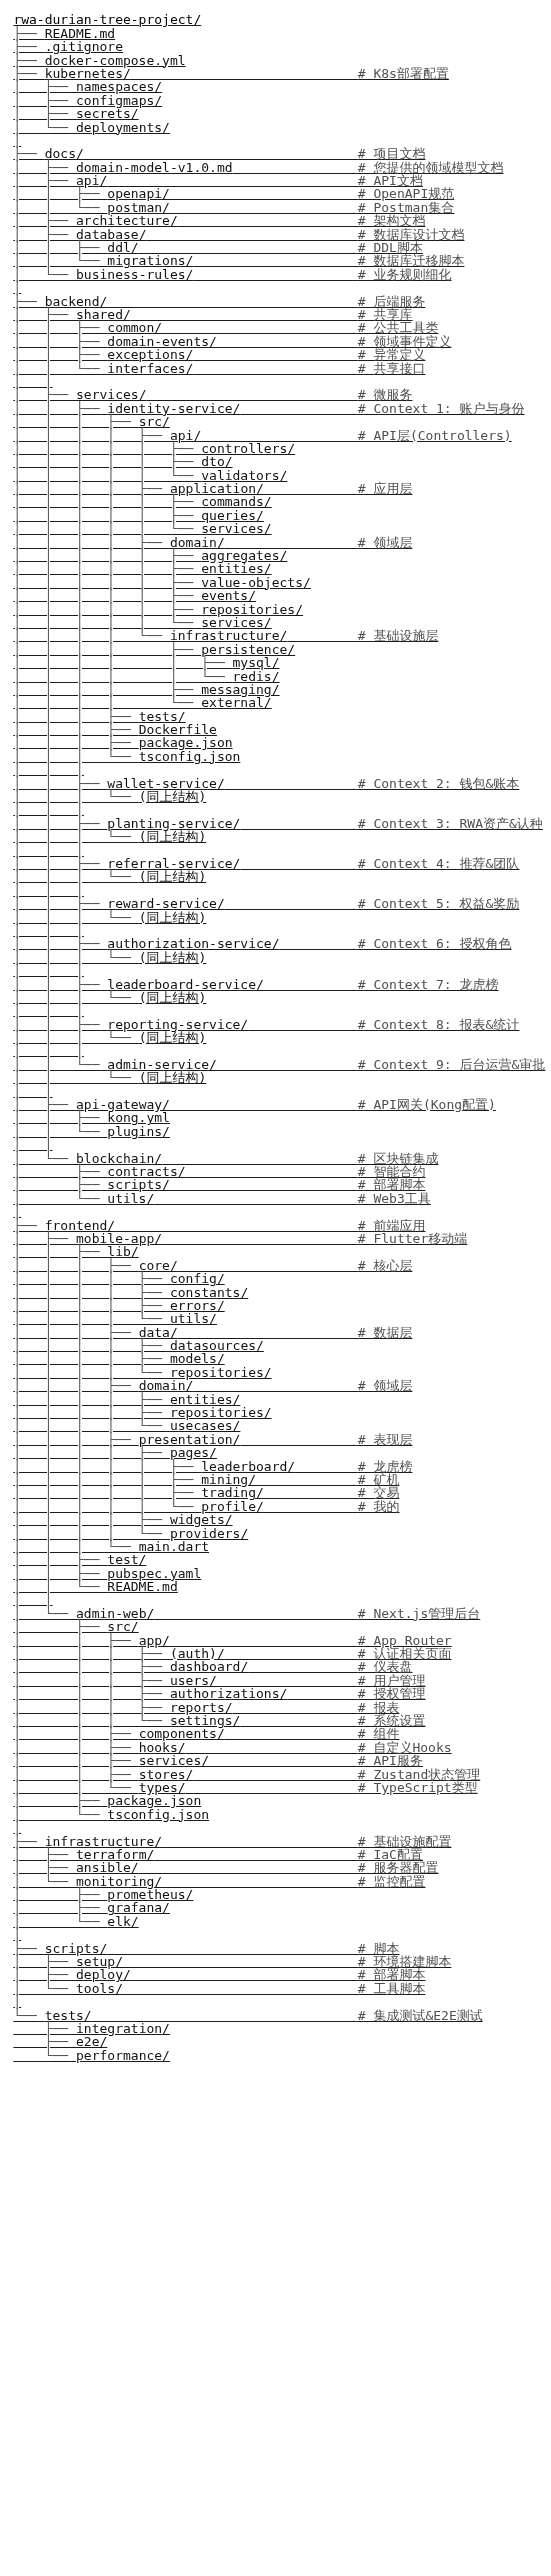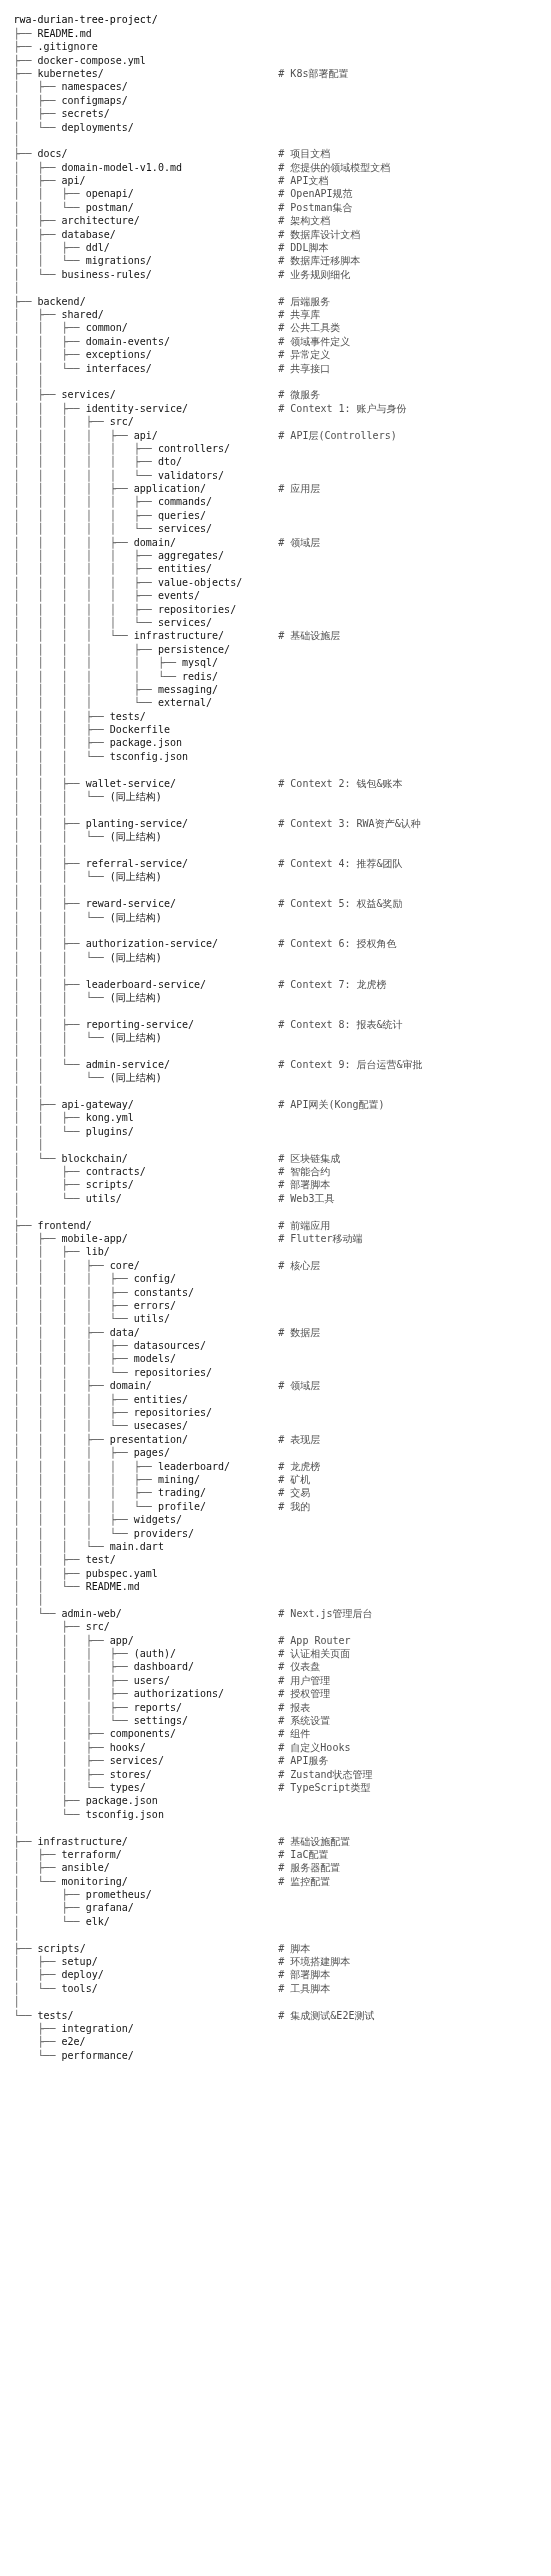--- a/index.html
+++ b/index.html
@@ -6,24 +6,25 @@
     margin: 0;
     padding: 0;
     background: #ffffff;
   }
   body {
     width: 551px;
     font-family: "DejaVu Sans Mono", "Liberation Mono", monospace;
   }
   #tree {
     padding: 13.4px 0 20.6px 13.4px;
-    font-size: 10px;
+    font-size: 13px;
     line-height: 13.4px;
     color: #1b1b1b;
     white-space: pre;
+    text-decoration: underline;
   }
   .row {
     display: block;
     height: 13.4px;
     white-space: pre;
   }
   .glyph {
     color: #555555;
   }
   .name {

